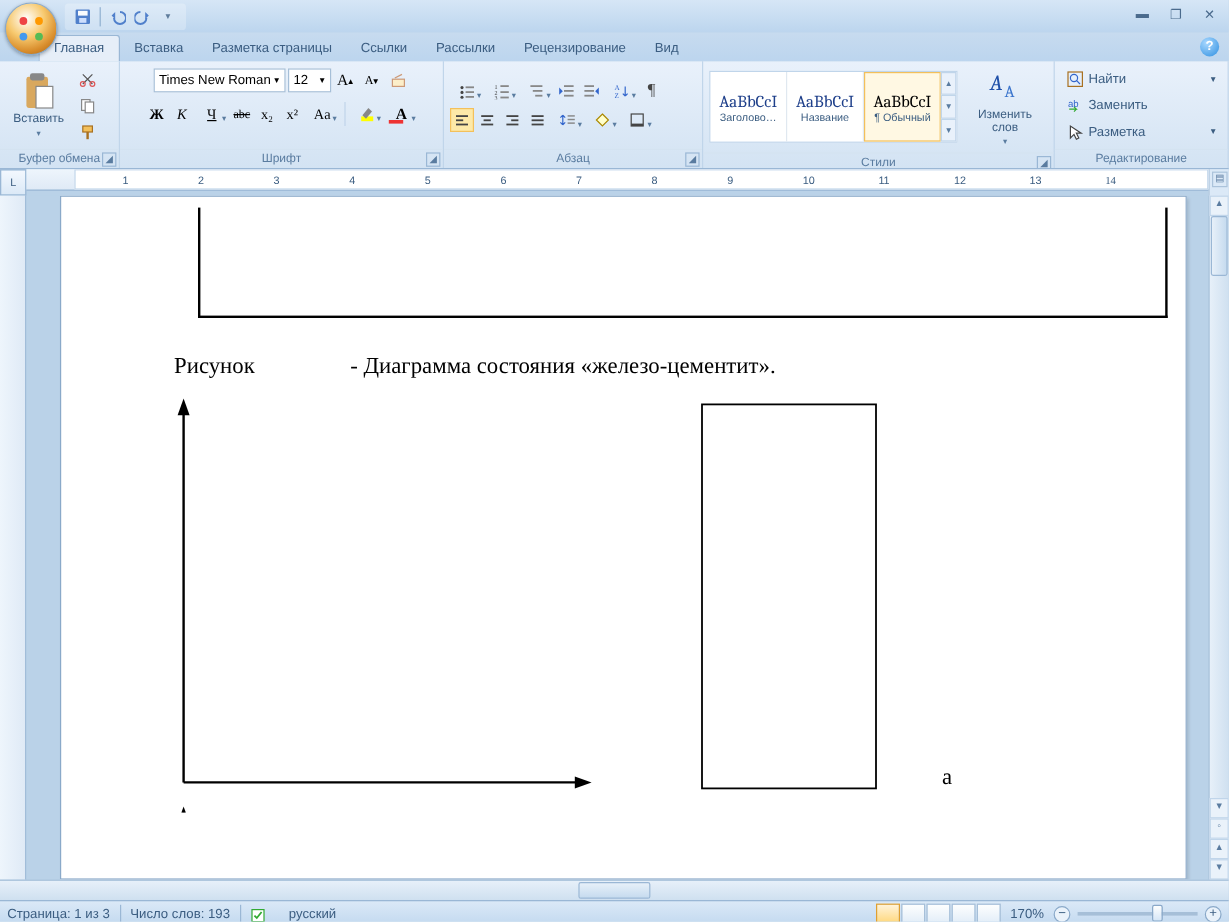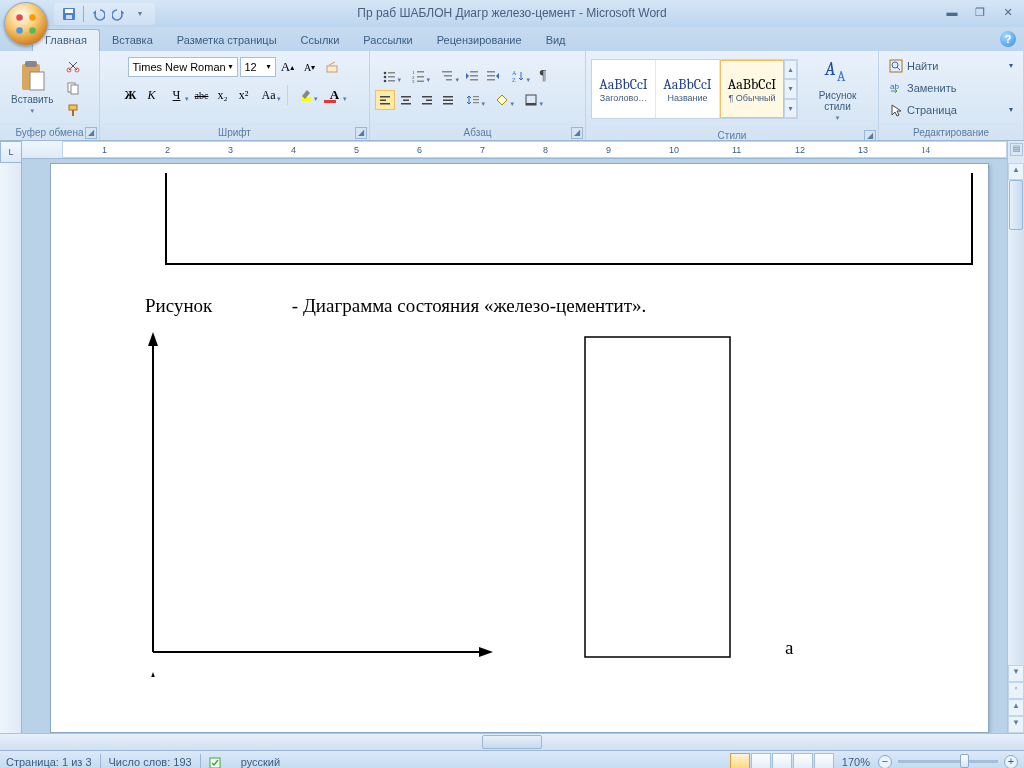--- a/index.html
+++ b/index.html
@@ -119,21 +119,20 @@
         </svg>
       </div>
     <div class="qat-btn">
         <svg width="14" height="14" viewBox="0 0 14 14">
           <path d="M5 3a5 5 0 1 0 5 5" stroke="#3a6fc4" stroke-width="1.6" fill="none"></path>
           <path d="M12 6L9 3v6z" fill="#3a6fc4"></path>
         </svg>
       </div>
     <div class="qat-btn" style="font-size:8px;color:#4b6b8d">▾</div>
   </div>
-  <div class="title-text">Пр раб ШАБЛОН Диагр железо-цемент - Microsoft Word</div>
   <div class="win-controls">
     <div class="win-btn">▬</div>
     <div class="win-btn">❐</div>
     <div class="win-btn">✕</div>
   </div>
 </div>
 
 <div class="ribbon-tabs">
   <div class="ribbon-tab active">Главная</div>
   <div class="ribbon-tab">Вставка</div>
@@ -360,21 +359,21 @@
           <div>▾</div>
         </div>
       </div>
       <div class="big-btn">
         <div class="big-icon">
             <svg width="30" height="30" viewBox="0 0 30 30">
               <text x="2" y="18" font-size="18" font-family="Cambria" fill="#1e4fa8" font-style="italic">A</text>
               <text x="14" y="24" font-size="14" font-family="Cambria" fill="#3a74cc">A</text>
             </svg>
           </div>
-        <span style="text-align:center;line-height:1.1">Рисунок стили</span>
+        <span style="text-align:center;line-height:1.1">Изменить слов</span>
         <span style="font-size:7px;color:#5a7ca0">▾</span>
       </div>
     </div>
     <div class="group-label"><span>Стили</span><span class="group-launcher">◢</span></div>
   </div>
 
   <div class="group" style="flex:1">
     <div class="group-body" style="flex-direction:column;align-items:stretch;gap:1px;padding:4px 6px">
       <div class="edit-item">
           <svg width="14" height="14">
@@ -389,21 +388,21 @@
           <svg width="14" height="14">
             <text x="1" y="8" font-size="8" fill="#36c">ab</text>
             <path d="M2 10h6l-2-2m2 2l-2 2" stroke="#3a3" fill="none"></path>
           </svg>
           <span>Заменить</span>
         </div>
       <div class="edit-item">
           <svg width="14" height="14">
             <path d="M3 2l0 10 3-3 2 4 2-1-2-4 4 0z" fill="#fff" stroke="#444"></path>
           </svg>
-          <span>Страница</span>
+          <span>Разметка</span>
           <span style="margin-left:auto;font-size:8px">▾</span>
         </div>
     </div>
     <div class="group-label">Редактирование</div>
   </div>
 </div>
 
 <div style="display:flex">
   <div class="ruler-btn">L</div>
   <div class="ruler-h" style="flex:1">

